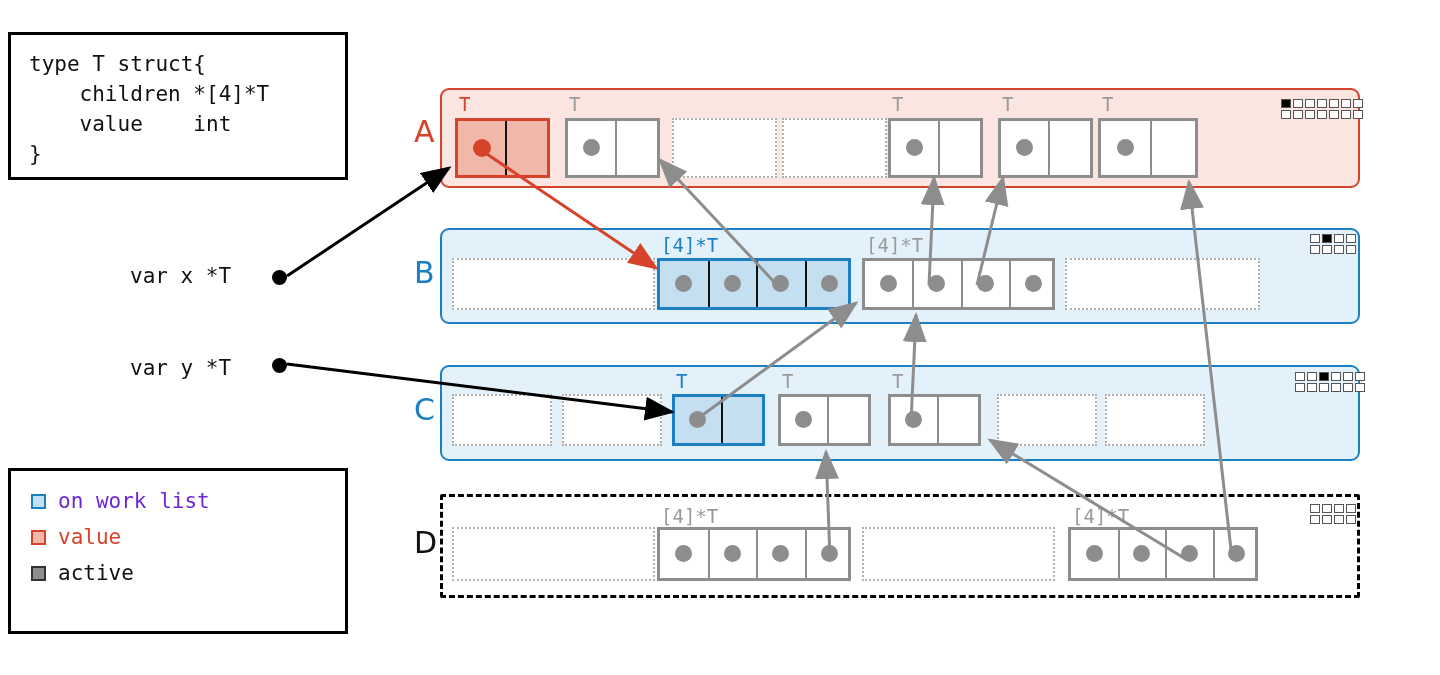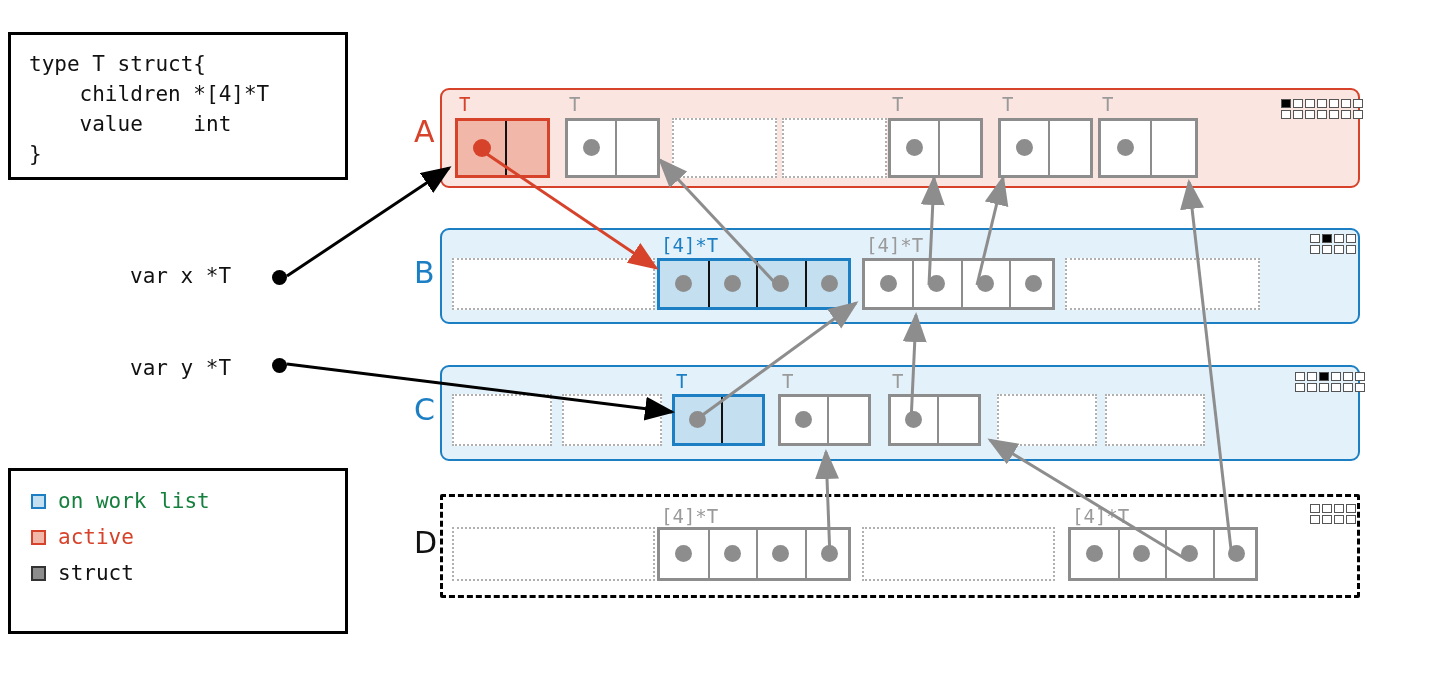--- a/index.html
+++ b/index.html
@@ -92,29 +92,29 @@
   <div class="codebox">
     <pre>type T struct{
     children *[4]*T
     value    int
 }</pre>
   </div>
 
   <div class="legendbox">
     <div class="legend-row">
       <span class="legend-swatch" style="border-color:#1c7fc4;background:#c3dff0;"></span>
-      <span class="legend-label" style="color:#15803d;">on work list</span>
+      <span class="legend-label" style="color:#6d28d9;">on work list</span>
     </div>
     <div class="legend-row">
       <span class="legend-swatch" style="border-color:#d6422a;background:#f1b7a8;"></span>
-      <span class="legend-label" style="color:#d6422a;">active</span>
+      <span class="legend-label" style="color:#d6422a;">value</span>
     </div>
     <div class="legend-row">
       <span class="legend-swatch" style="border-color:#333333;background:#8d8d8d;"></span>
-      <span class="legend-label" style="color:#111111;">struct</span>
+      <span class="legend-label" style="color:#111111;">active</span>
     </div>
   </div>
 
   <div class="varlabel" style="left:130px;top:264px;">var x *T</div>
   <div class="vardot" style="left:272px;top:270px;"></div>
 
   <div class="varlabel" style="left:130px;top:356px;">var y *T</div>
   <div class="vardot" style="left:272px;top:358px;"></div>
 
   <div id="regions-host">

